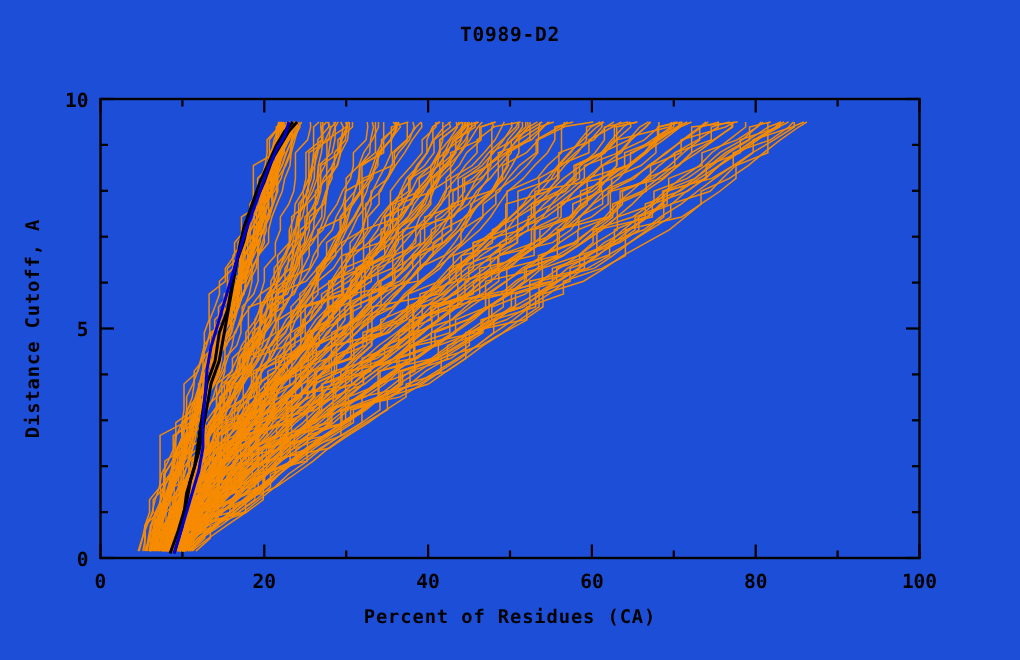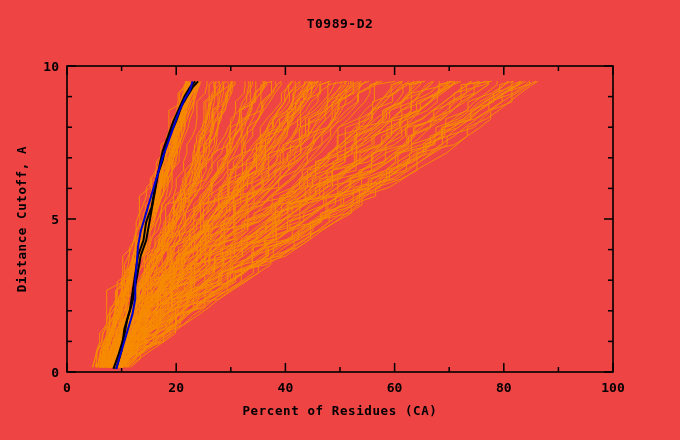--- a/index.html
+++ b/index.html
@@ -4,21 +4,21 @@
 <style>
   html, body {
     margin: 0;
     padding: 0;
     background: #ffffff;
   }
   #root {
     position: relative;
     width: 680px;
     height: 440px;
-    background: #ef4444;
+    background: #1d4ed8;
     font-family: "DejaVu Sans Mono", "Liberation Mono", monospace;
     overflow: hidden;
   }
   #chart-title {
     position: absolute;
     left: 0;
     top: 16px;
     width: 680px;
     text-align: center;
     font-size: 13px;

